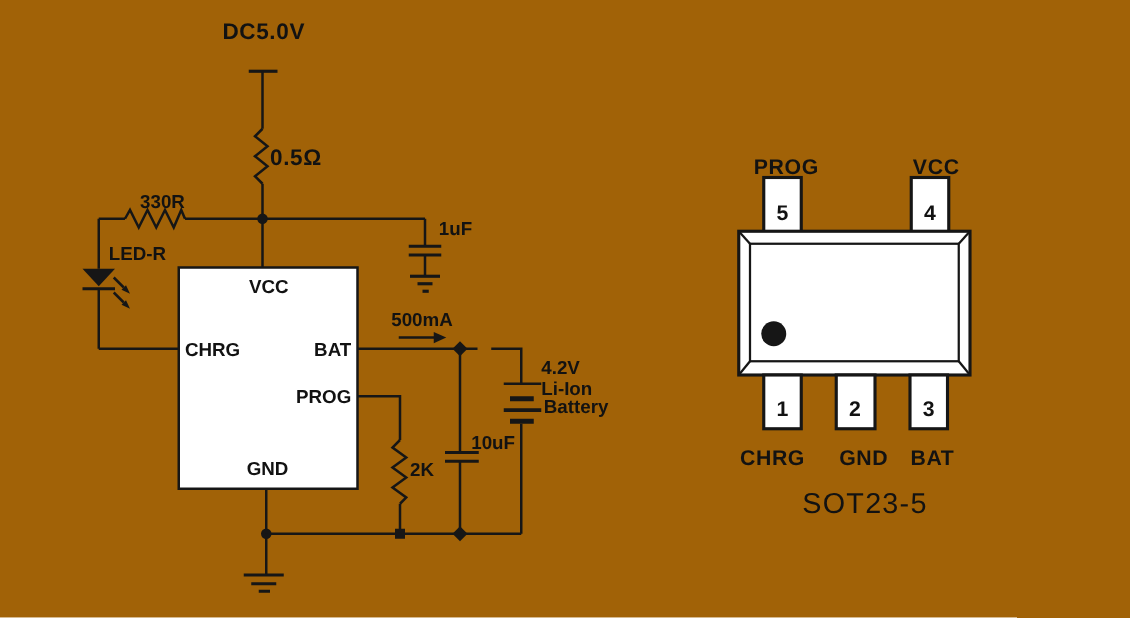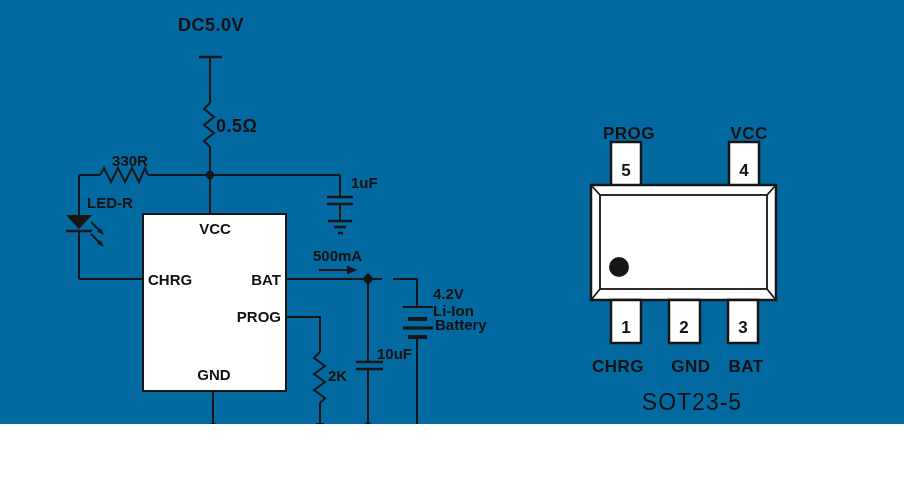--- a/index.html
+++ b/index.html
@@ -1,16 +1,16 @@
 <!DOCTYPE html>
 <html><head>
 <meta charset="utf-8">
 <style>
   html,body{margin:0;padding:0;background:#ffffff;}
-  .canvas{position:relative;width:904px;height:424px;background:#0369a1;overflow:hidden;
+  .canvas{position:relative;width:904px;height:494px;background:#a16207;overflow:hidden;
           font-family:"Liberation Sans",sans-serif;}
   svg{display:block;}
   svg text{font-family:"Liberation Sans",sans-serif;fill:#121212;}
   .tL{font-size:18px;font-weight:bold;letter-spacing:.5px;}
   .tS{font-size:15px;font-weight:bold;}
   .tPkg{font-size:17px;font-weight:bold;letter-spacing:.5px;}
   .tNum{font-size:17px;font-weight:bold;}
   .tName{font-size:23px;font-weight:normal;letter-spacing:1px;}
   .wire{stroke:#161616;stroke-width:2;fill:none;}
   .wire25{stroke:#161616;stroke-width:2.5;fill:none;}

